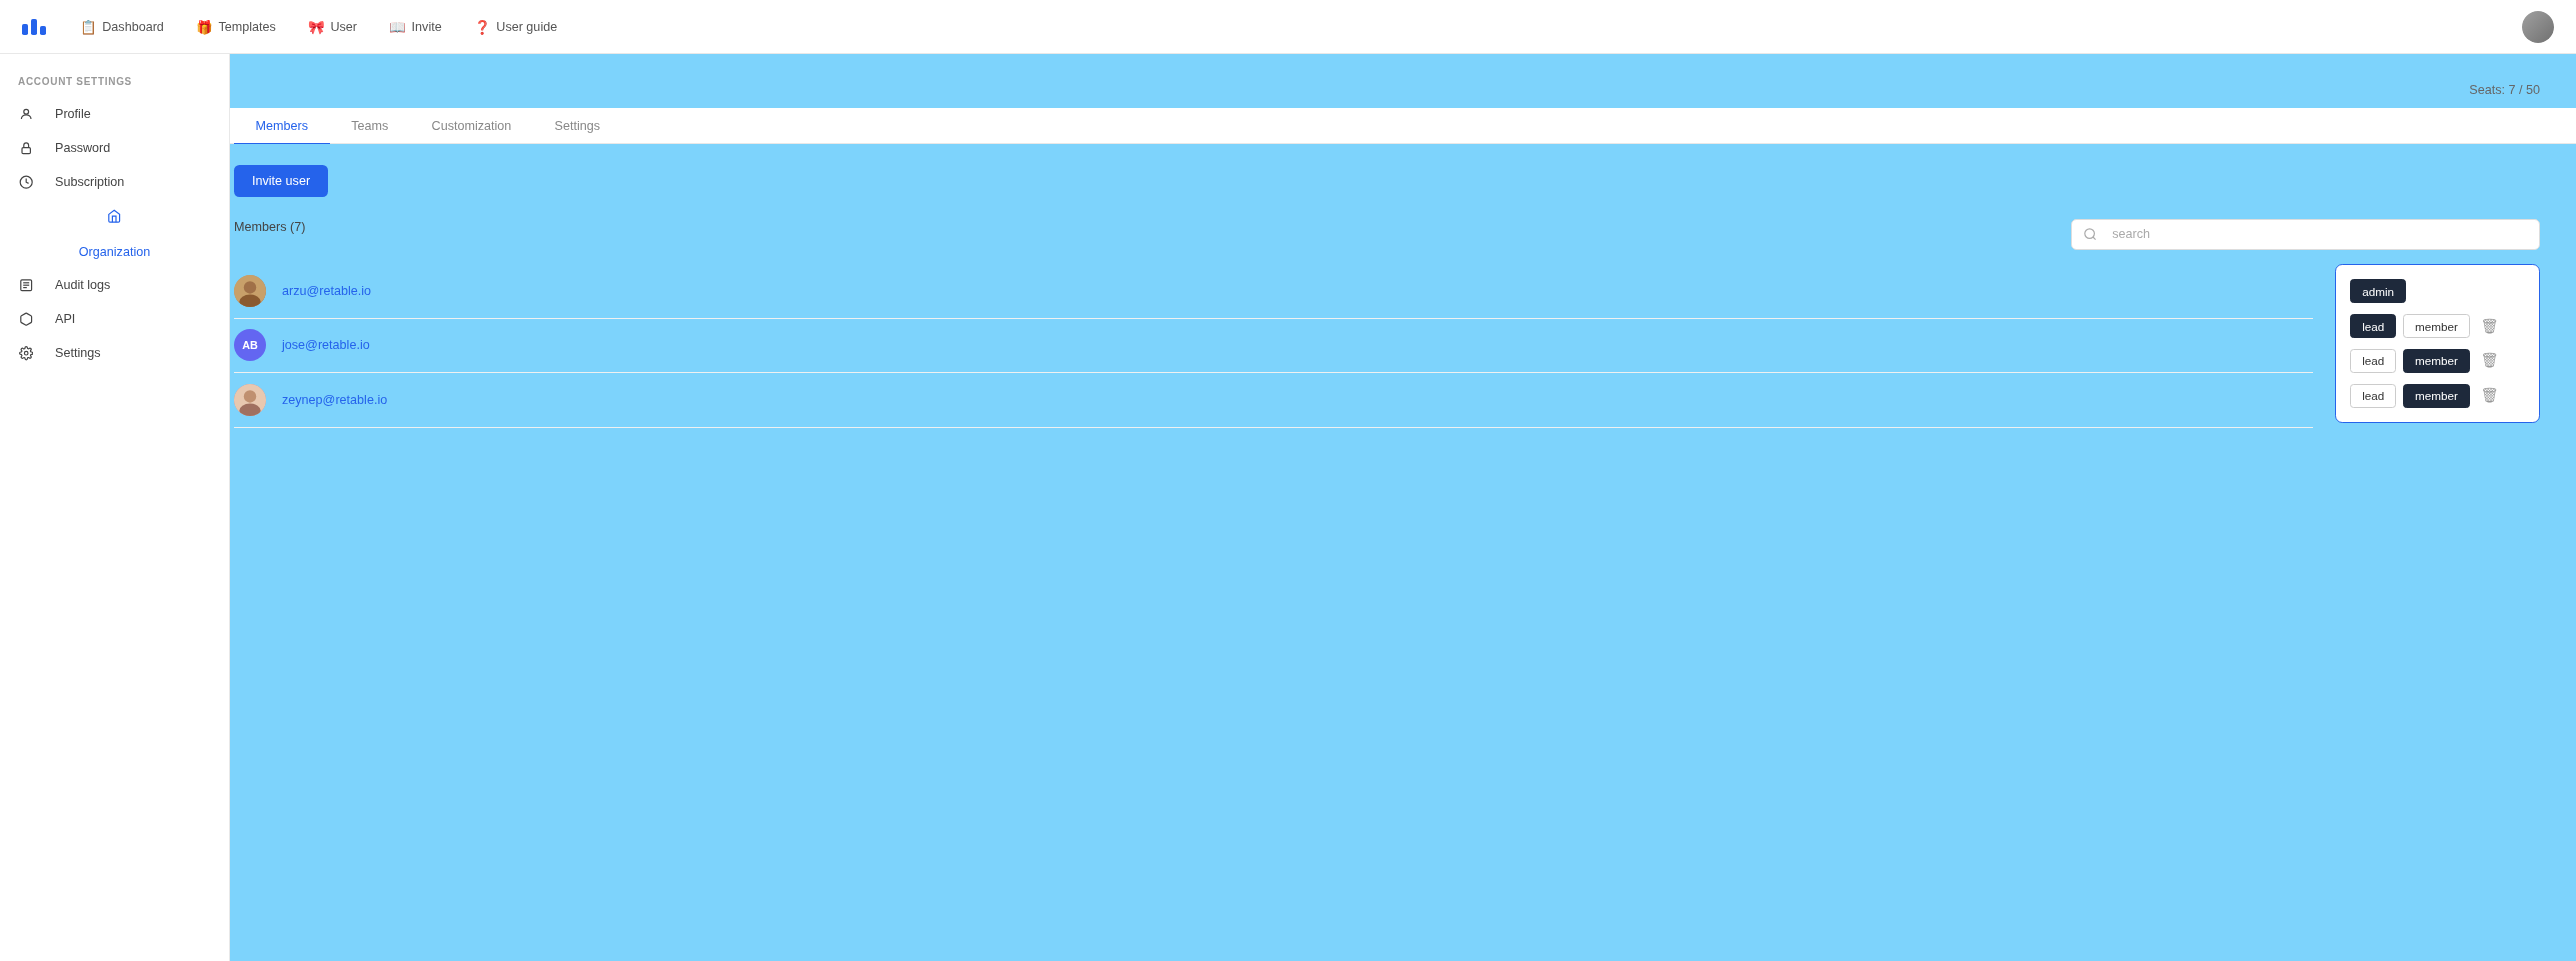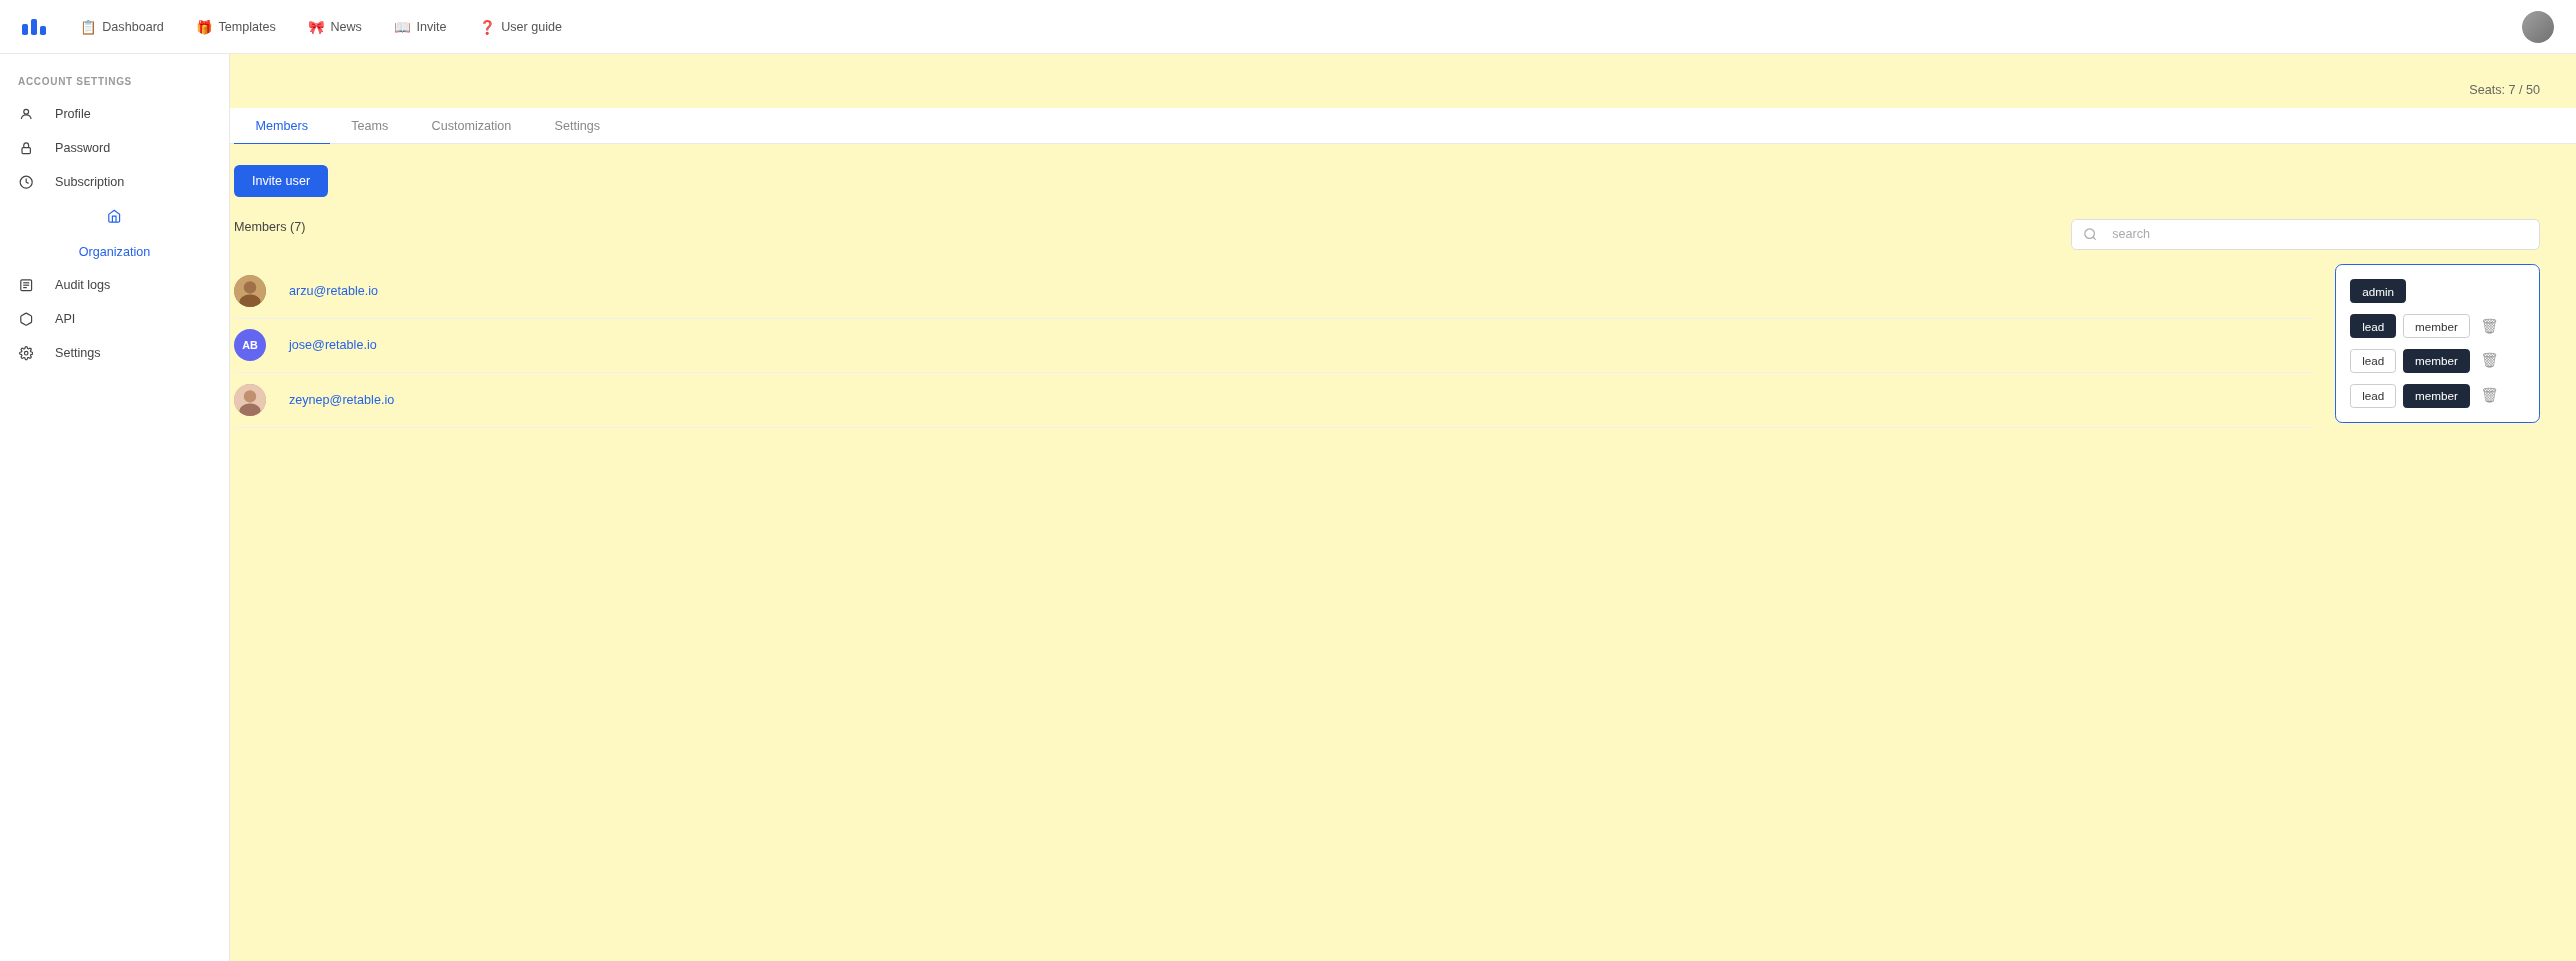--- a/index.html
+++ b/index.html
@@ -113,21 +113,21 @@
       align-items: center;
       justify-content: center;
       flex-shrink: 0;
     }
 
     
     .content {
       margin-left: 198px;
       flex: 1;
       padding: 29px 36px;
-      background: #fef9c3;
+      background: #7dd3fc;
       min-height: calc(100vh - 54px);
     }
 
     
     .seats-info {
       text-align: right;
       color: #666;
       font-size: 12.6px;
       margin-bottom: 10.8px;
     }
@@ -206,21 +206,21 @@
       display: flex;
       align-items: flex-start;
       gap: 21.6px;
     }
     .members-list {
       flex: 1;
     }
     .member-row {
       display: flex;
       align-items: center;
-      gap: 23px;
+      gap: 16px;
       padding: 10.8px 0;
       border-bottom: 0.9px solid #f0f0f0;
       font-size: 12.6px;
     }
     .member-avatar {
       width: 32px;
       height: 32px;
       border-radius: 50%;
       display: flex;
       align-items: center;
@@ -293,21 +293,21 @@
   <a class="nav-item">
     <span class="nav-icon">📋</span>
     <span>Dashboard</span>
   </a>
   <a class="nav-item">
     <span class="nav-icon">🎁</span>
     <span>Templates</span>
   </a>
   <a class="nav-item">
     <span class="nav-icon">🎀</span>
-    <span>News</span>
+    <span>User</span>
   </a>
   <a class="nav-item">
     <span class="nav-icon">📖</span>
     <span>Invite</span>
   </a>
   <a class="nav-item">
     <span class="nav-icon">❓</span>
     <span>User guide</span>
   </a>
 

